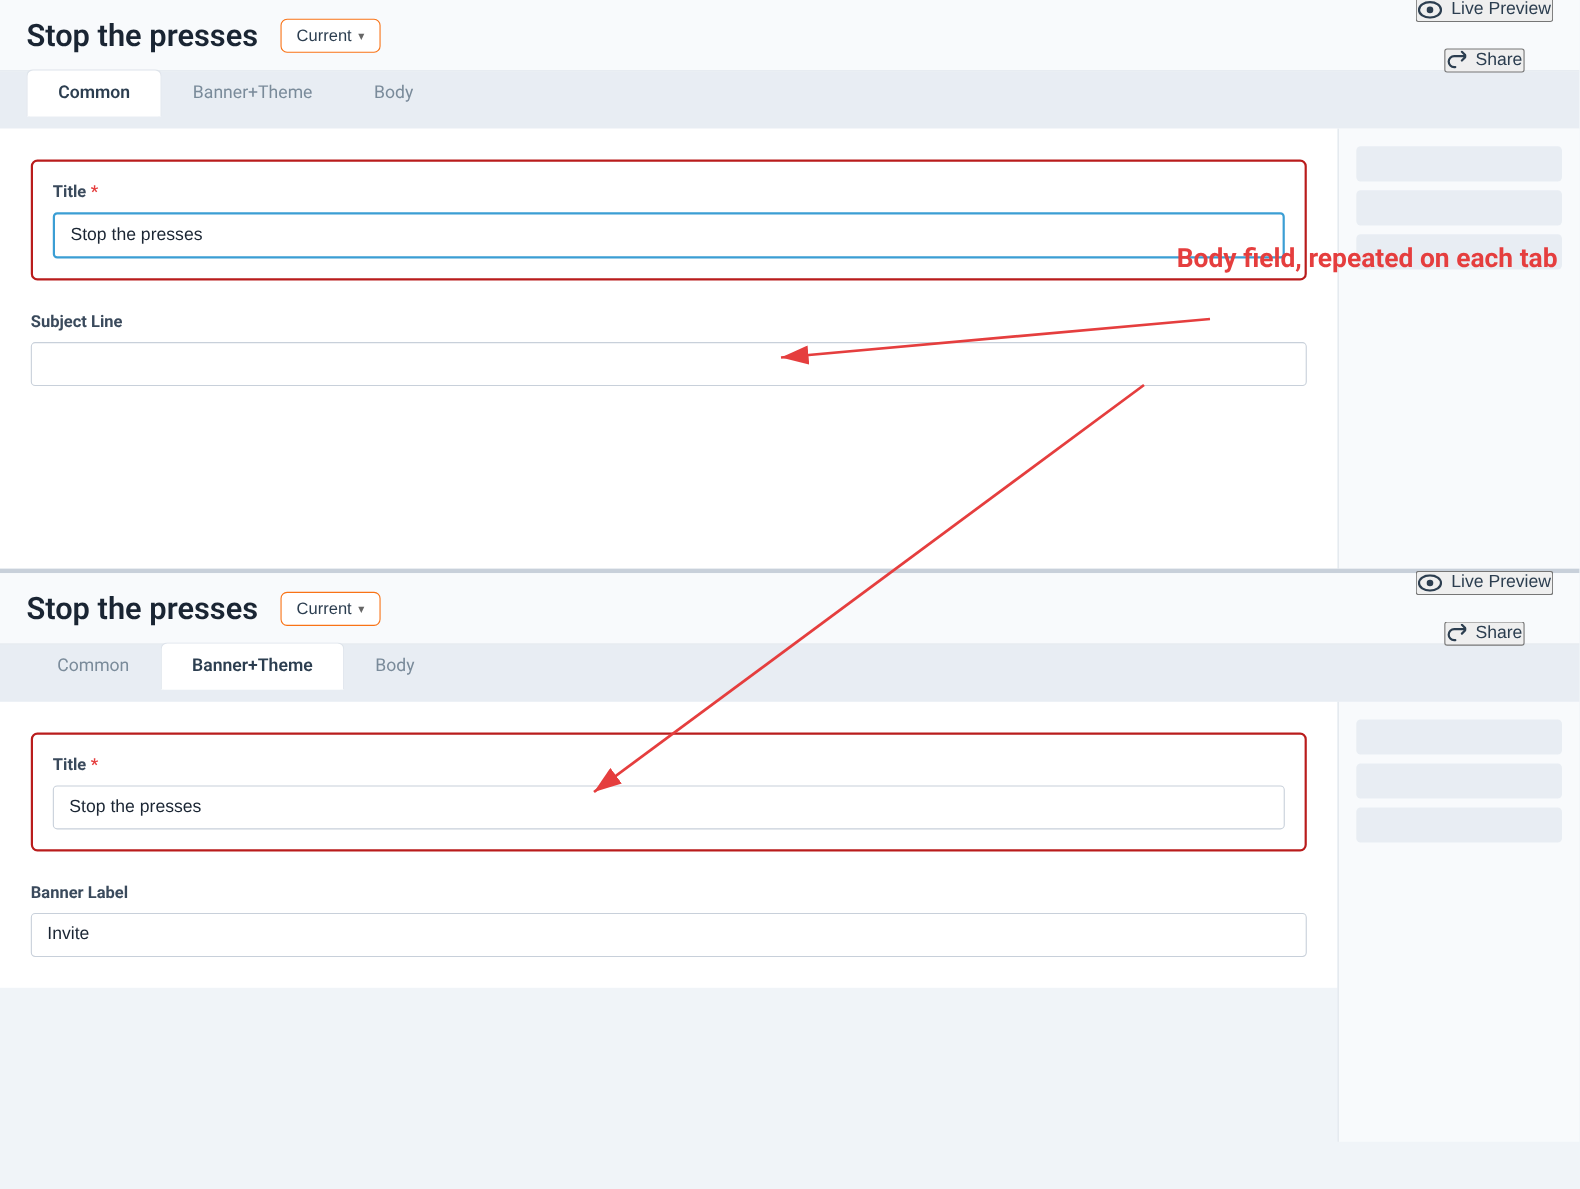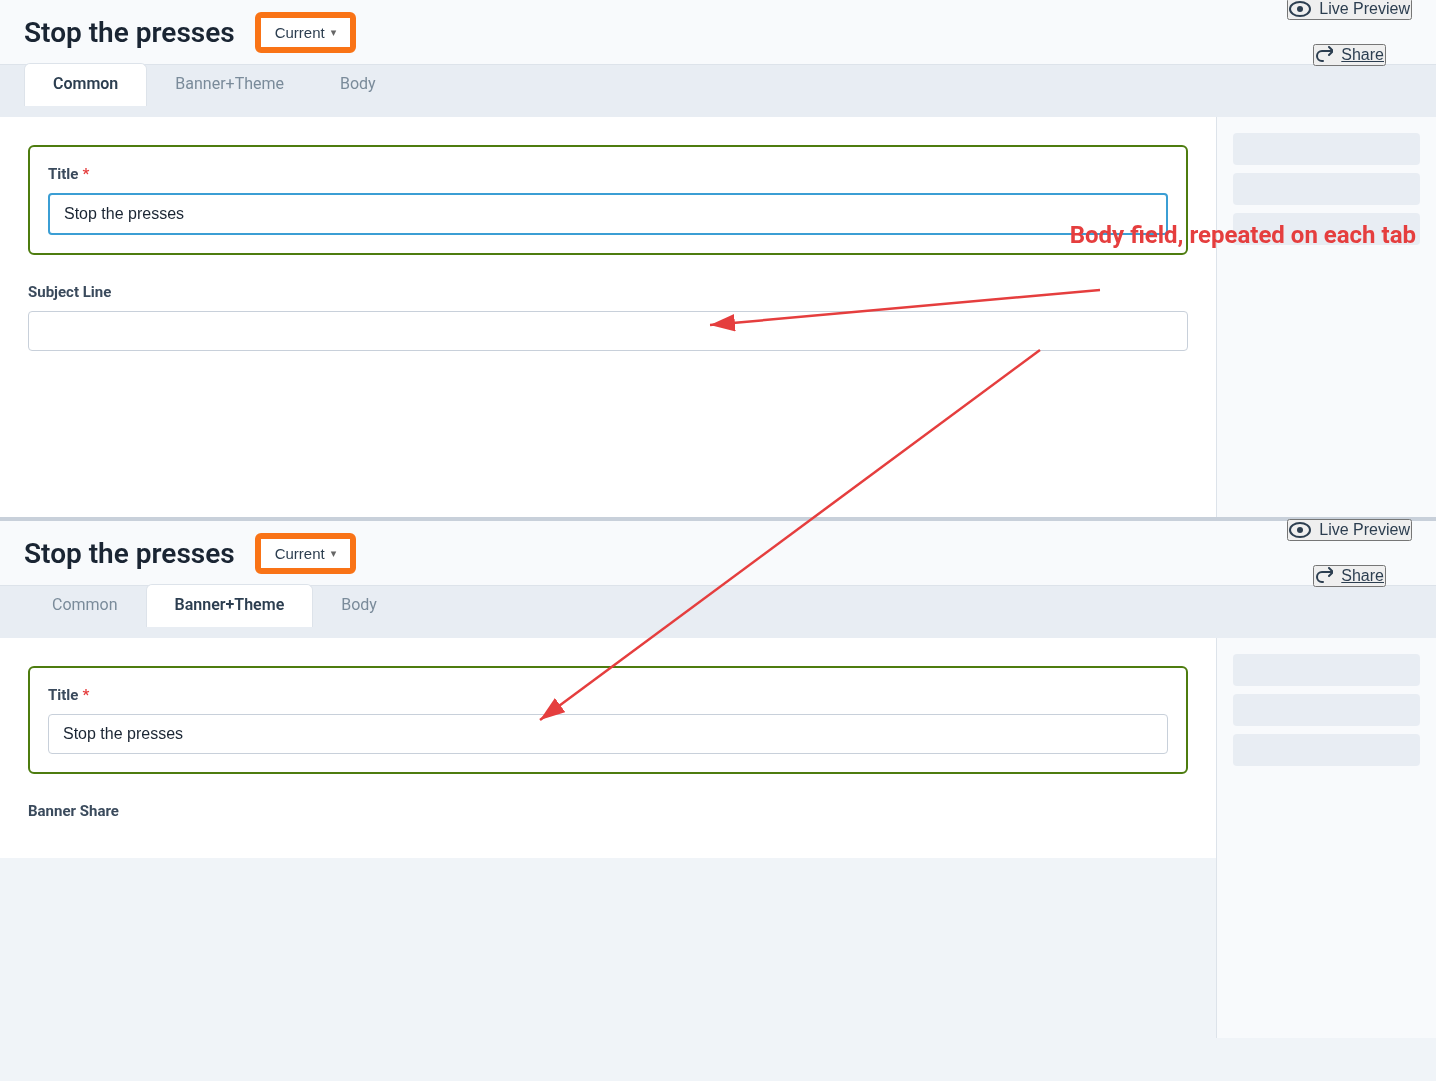--- a/index.html
+++ b/index.html
@@ -23,21 +23,21 @@
     .panel-title {
       font-size: 28px;
       font-weight: 600;
       color: #1a2533;
       margin-right: 20px;
     }
 
     .version-dropdown {
       display: flex;
       align-items: center;
-      border: 6px solid #f97316;
+      border: 1px solid #f97316;
       border-radius: 6px;
       padding: 6px 14px;
       font-size: 15px;
       color: #2c3e50;
       background: #fff;
       cursor: pointer;
       gap: 6px;
       margin-right: auto;
     }
 
@@ -69,21 +69,20 @@
     }
 
     .share-btn {
       display: flex;
       align-items: center;
       gap: 8px;
       font-size: 16px;
       color: #2c3e50;
       cursor: pointer;
       font-weight: 500;
-      text-decoration: underline;
     }
 
     
     .tabs-bar {
       display: flex;
       align-items: flex-end;
       padding: 0 24px;
       background: #e8edf3;
       height: 52px;
     }
@@ -143,21 +142,21 @@
       background: #fff;
       outline: none;
     }
 
     .field-input.focused {
       border: 2px solid #3b9ed4;
     }
 
     
     .title-section-box {
-      border: 2px solid #4d7c0f;
+      border: 2px solid #b91c1c;
       border-radius: 6px;
       padding: 18px 18px 18px 18px;
       margin-bottom: 28px;
       background: #fff;
     }
 
     
     .annotation-wrapper {
       position: relative;
     }
@@ -370,22 +369,23 @@
               <div class="field-label">
                 <span>Title</span>
                 <span class="required-star">*</span>
               </div>
               <input class="field-input" type="text" value="Stop the presses" style="">
             </div>
           </div>
 
           <div class="field-group">
             <div class="field-label">
-              <span>Banner Share</span>
+              <span>Banner Label</span>
             </div>
+            <input class="field-input" type="text" value="Invite" style="">
           </div>
 
         </div>
       </div>
 
       <div class="sidebar-stub">
         <div class="sidebar-item"></div>
         <div class="sidebar-item"></div>
         <div class="sidebar-item"></div>
       </div>

